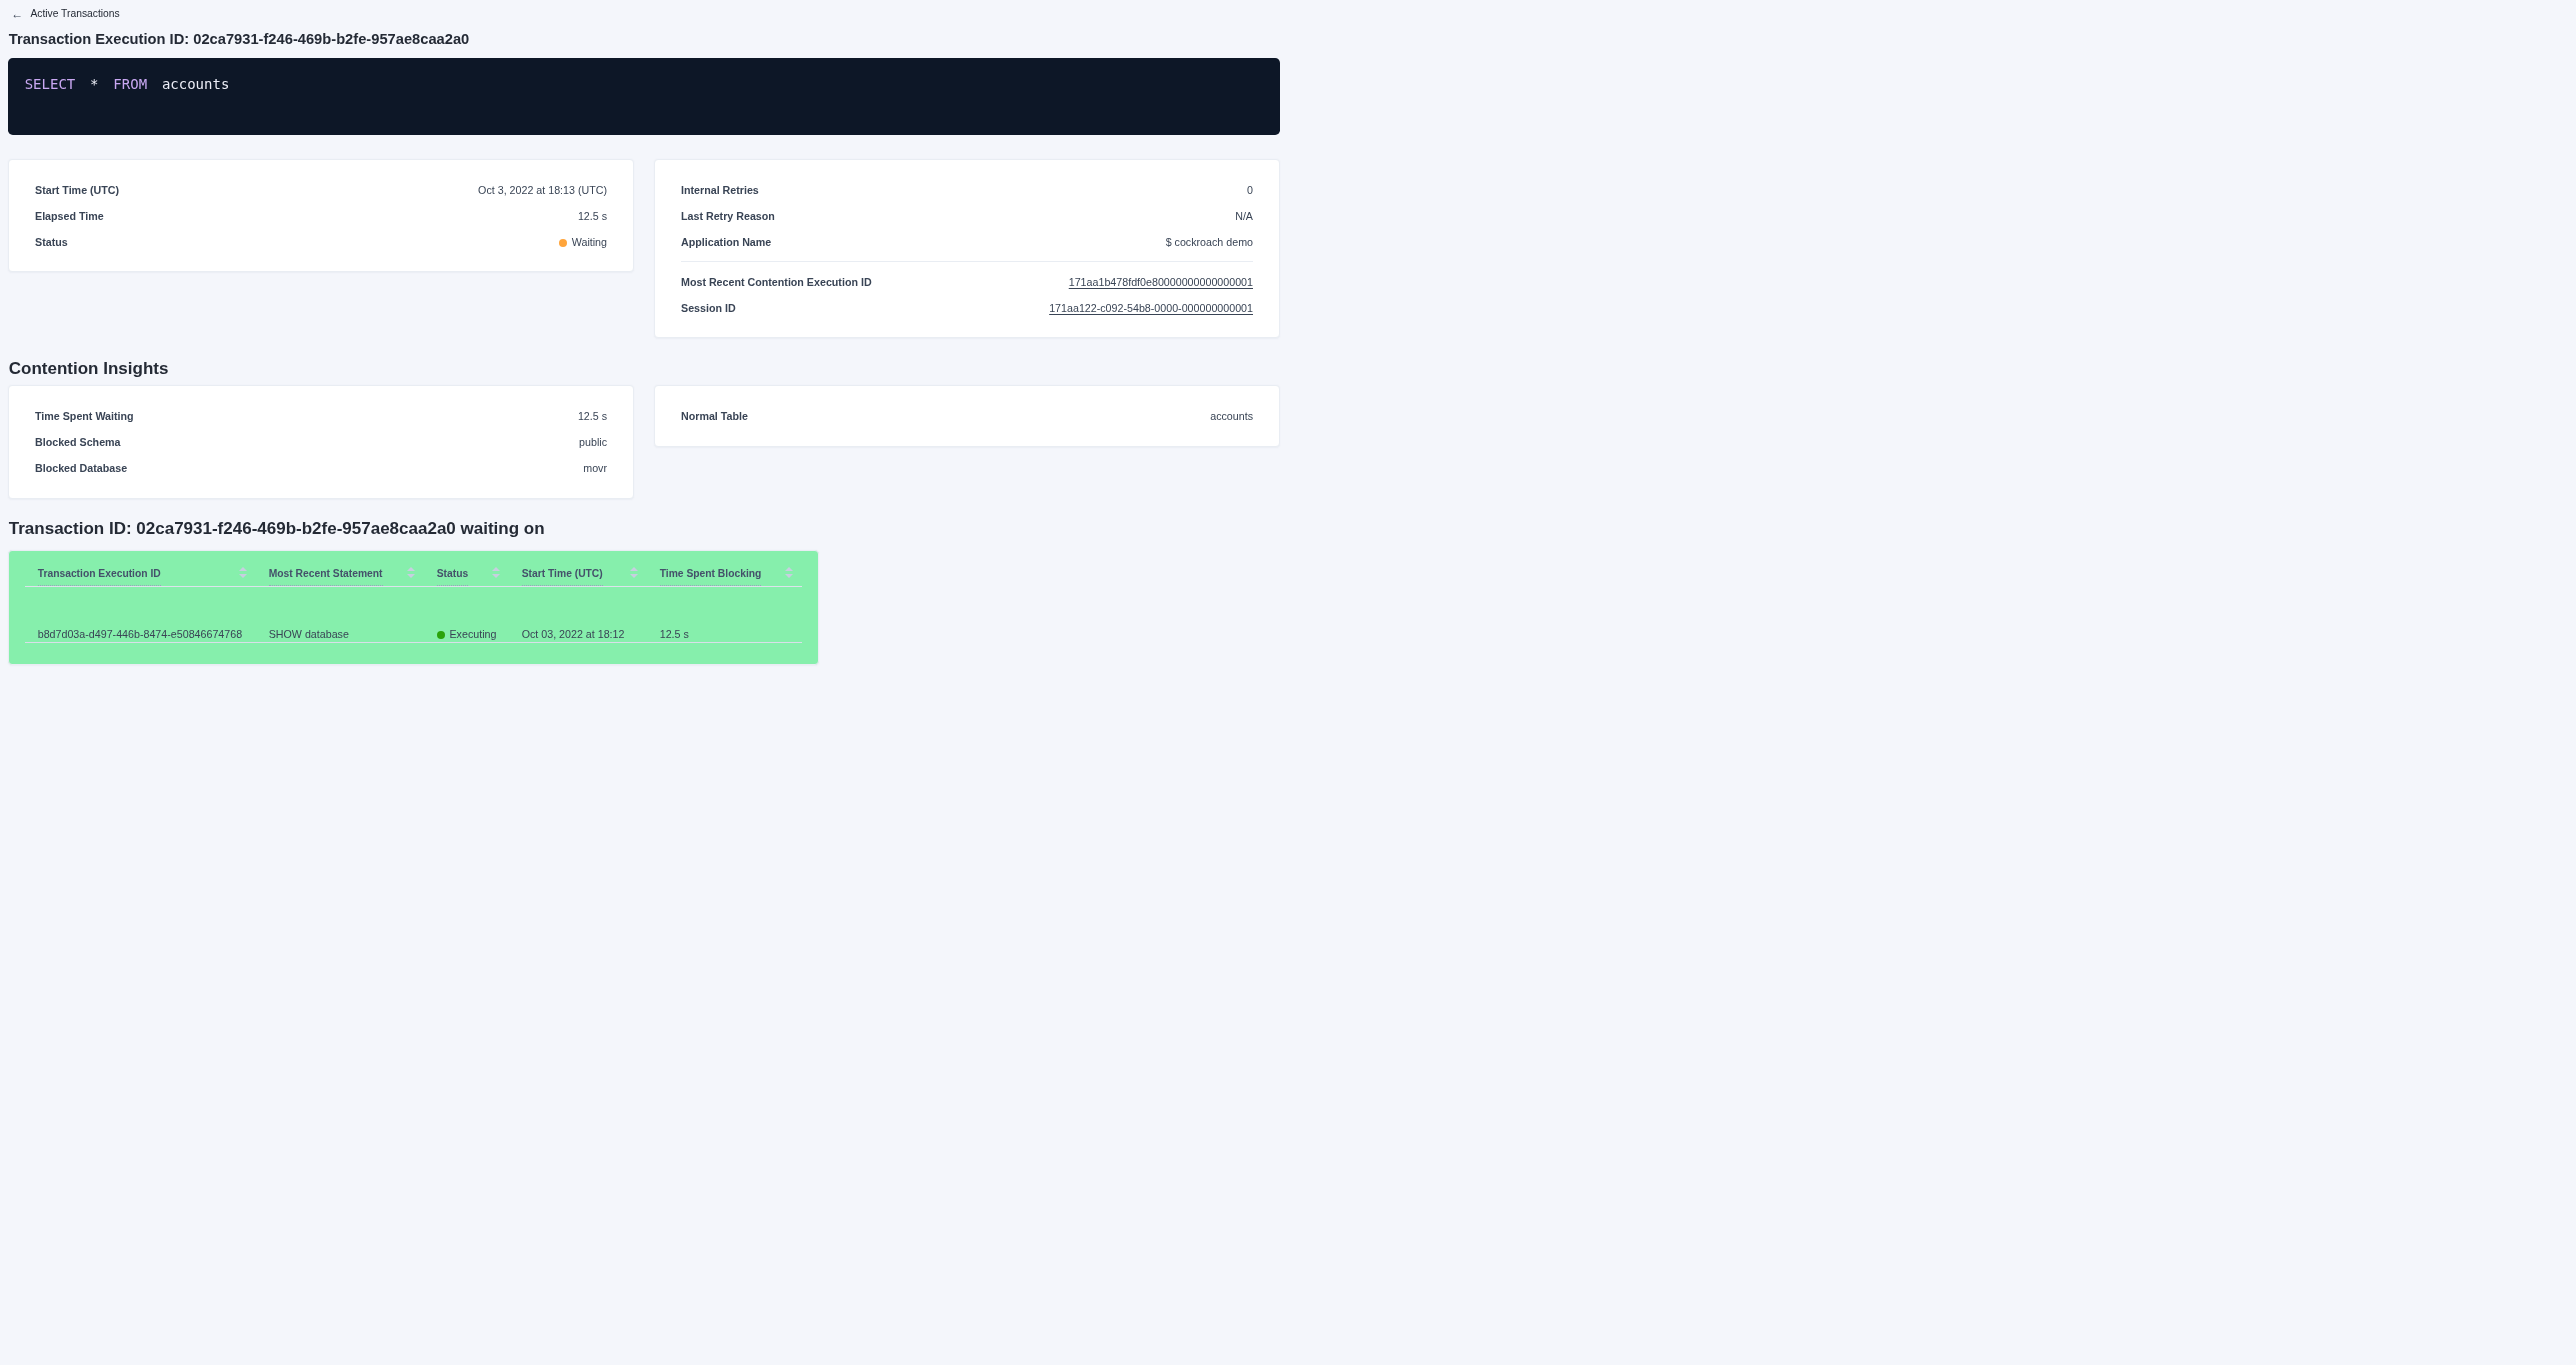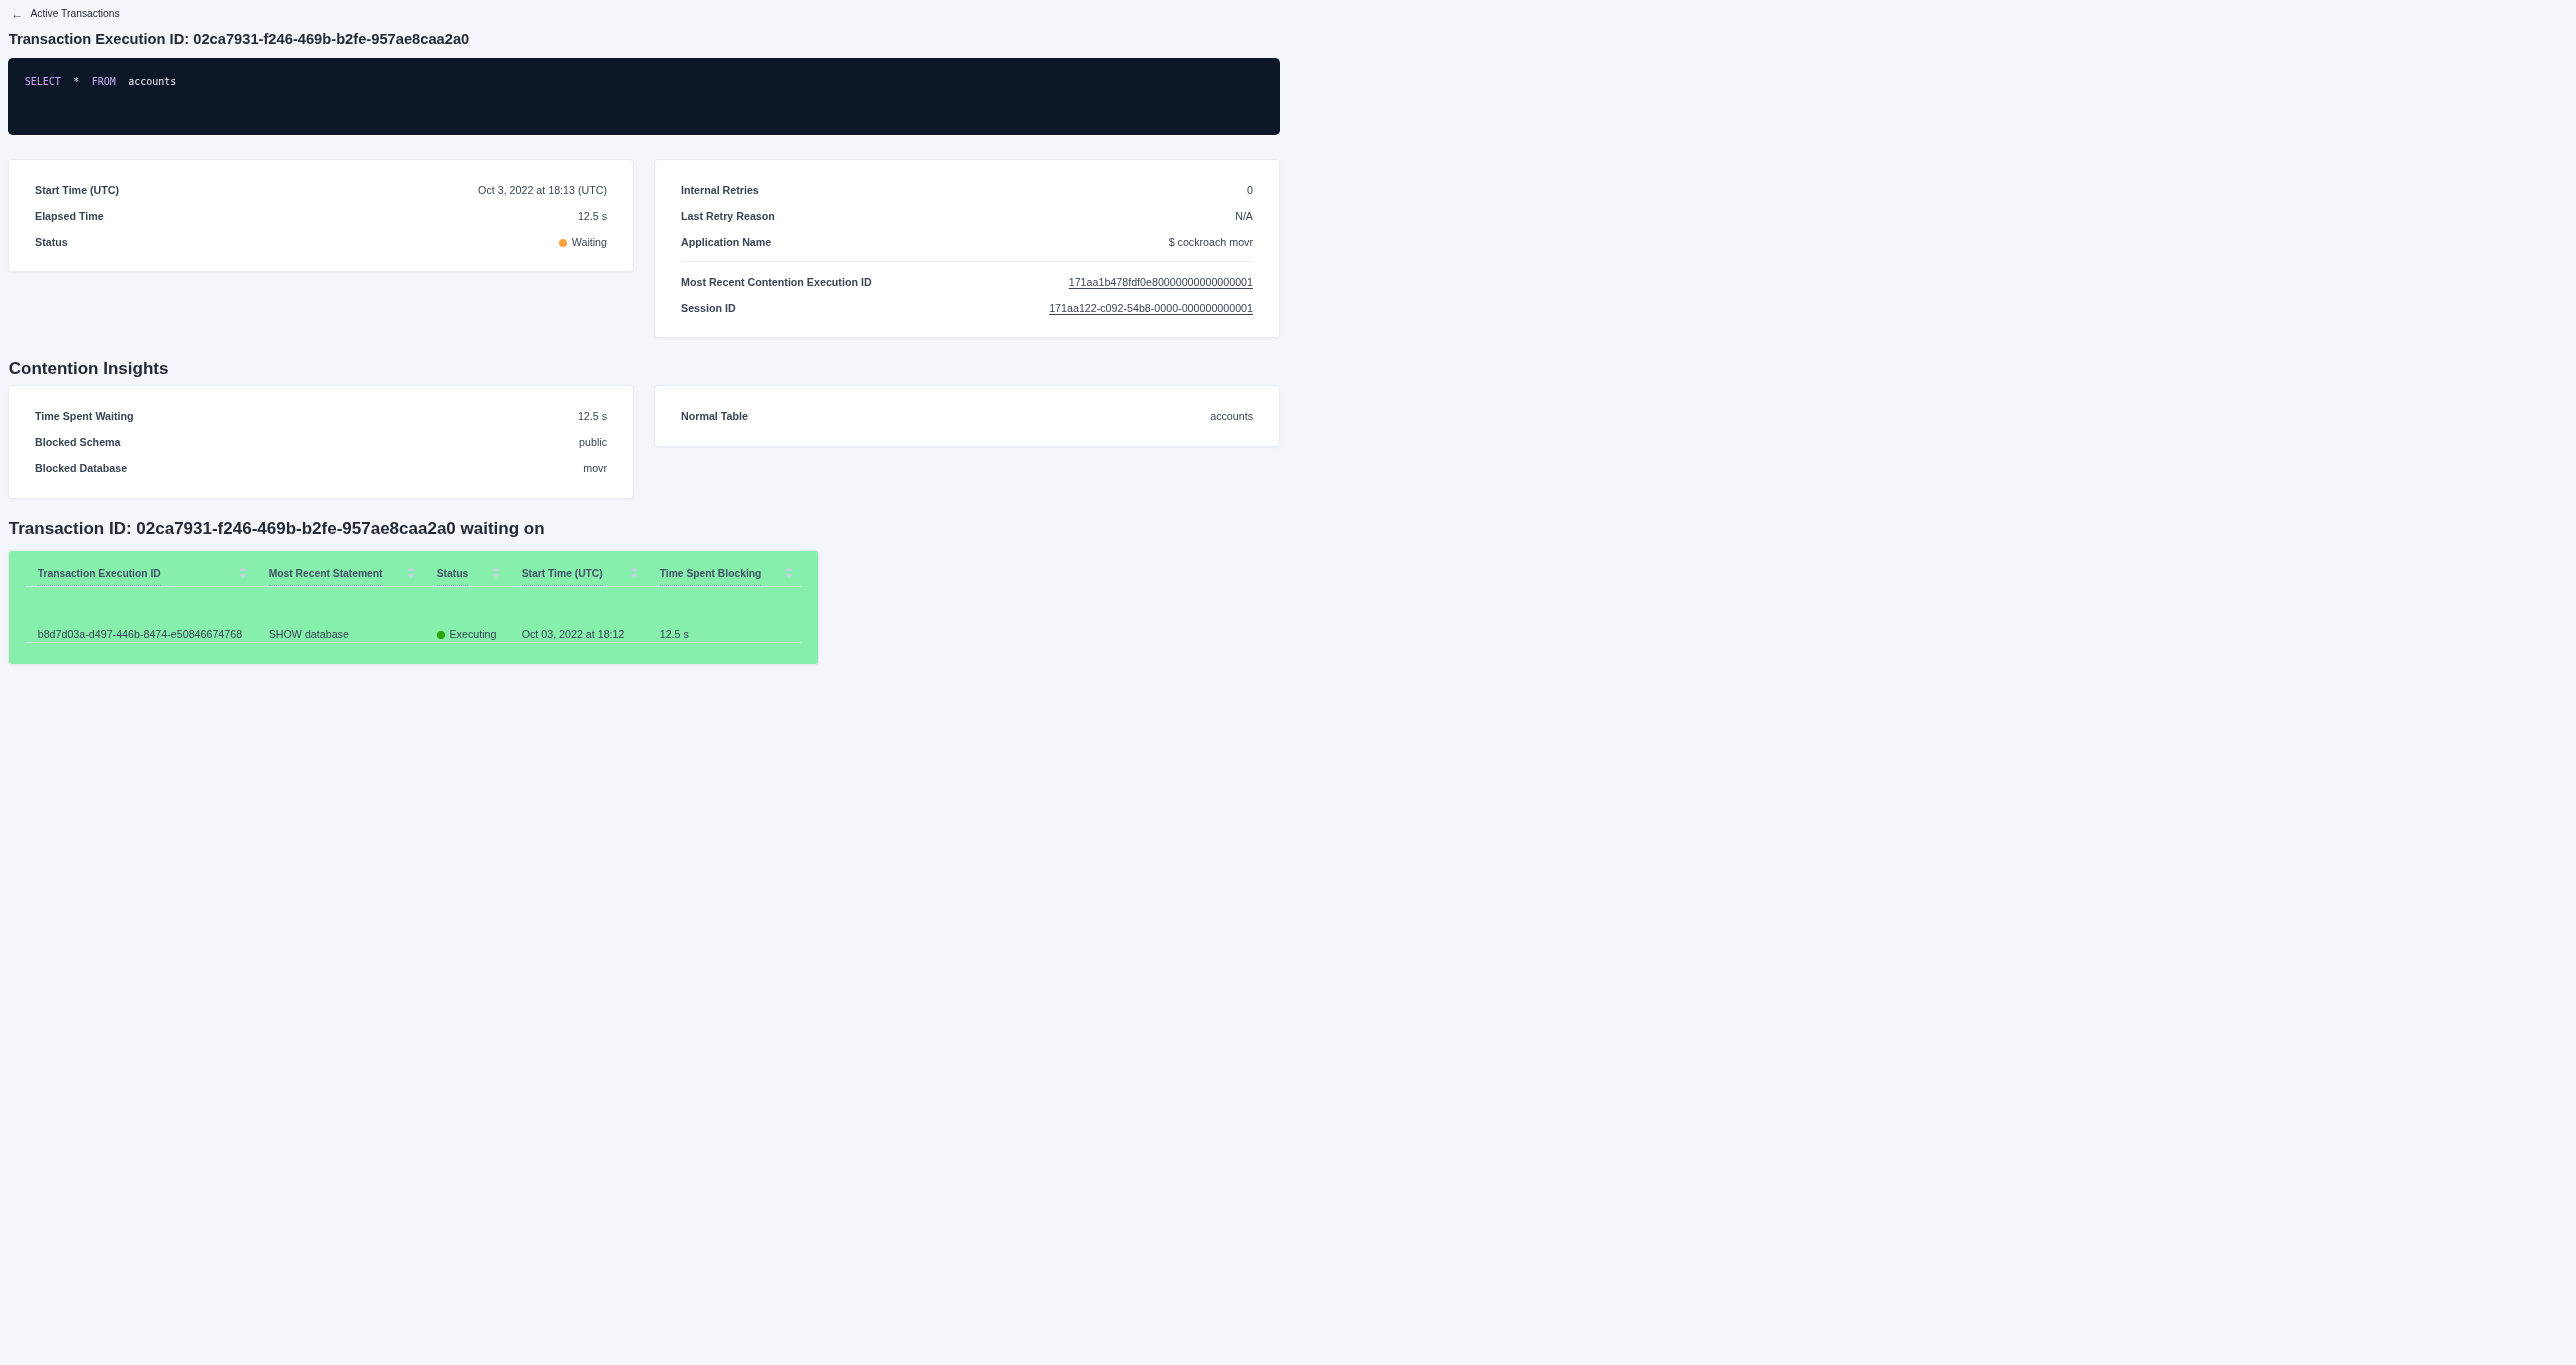--- a/index.html
+++ b/index.html
@@ -20,21 +20,21 @@
   .back-arrow { font-size:12px; line-height:1; color:#394455; }
   .page-title {
     margin:9.5px 0 0 0.8px;
     font-size:14.7px; line-height:17.5px; font-weight:700; color:#242a35;
   }
   
   .sql-box {
     margin-top:9.5px; height:77px; border-radius:4.8px;
     background:var(--sql-box-background, #0d1727);
     padding:18.3px 16.7px;
-    font-family:"DejaVu Sans Mono", monospace; font-size:10px;
+    font-family:"DejaVu Sans Mono", monospace; font-size:14px;
   }
   .sql-line span + span { margin-left:6.4px; }
   .tok-kw { color:var(--sql-keyword, #c9a8f2); }
   .tok-plain { color:#eceef7; }
   
   .grid2 {
     display:grid; grid-template-columns:1fr 1fr; gap:20px; align-items:start;
   }
   .grid-overview { margin-top:24px; }
   .grid-contention { margin-top:0; }
@@ -146,21 +146,21 @@
     <div class="srow">
       <span class="lbl">Internal Retries</span>
       <span class="val">0</span>
     </div>
     <div class="srow">
       <span class="lbl">Last Retry Reason</span>
       <span class="val">N/A</span>
     </div>
     <div class="srow">
       <span class="lbl">Application Name</span>
-      <span class="val">$ cockroach movr</span>
+      <span class="val">$ cockroach demo</span>
     </div>
     <hr class="card-divider">
     <div class="srow">
       <span class="lbl">Most Recent Contention Execution ID</span>
       <span class="val id-link">171aa1b478fdf0e80000000000000001</span>
     </div>
     <div class="srow">
       <span class="lbl">Session ID</span>
       <span class="val id-link">171aa122-c092-54b8-0000-000000000001</span>
     </div>

